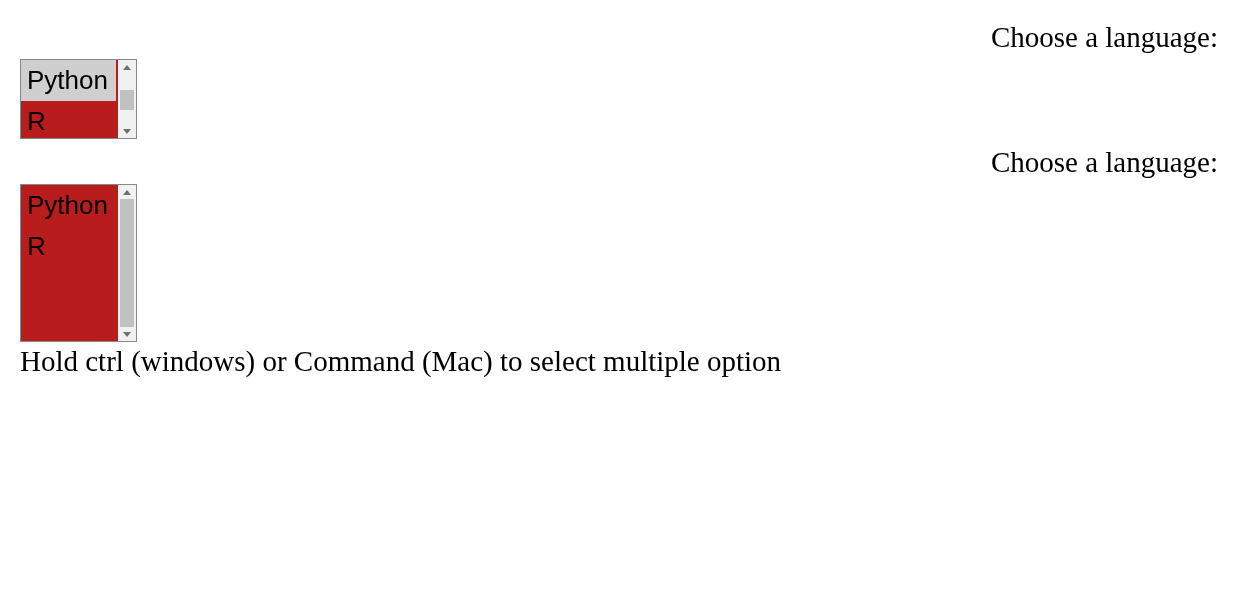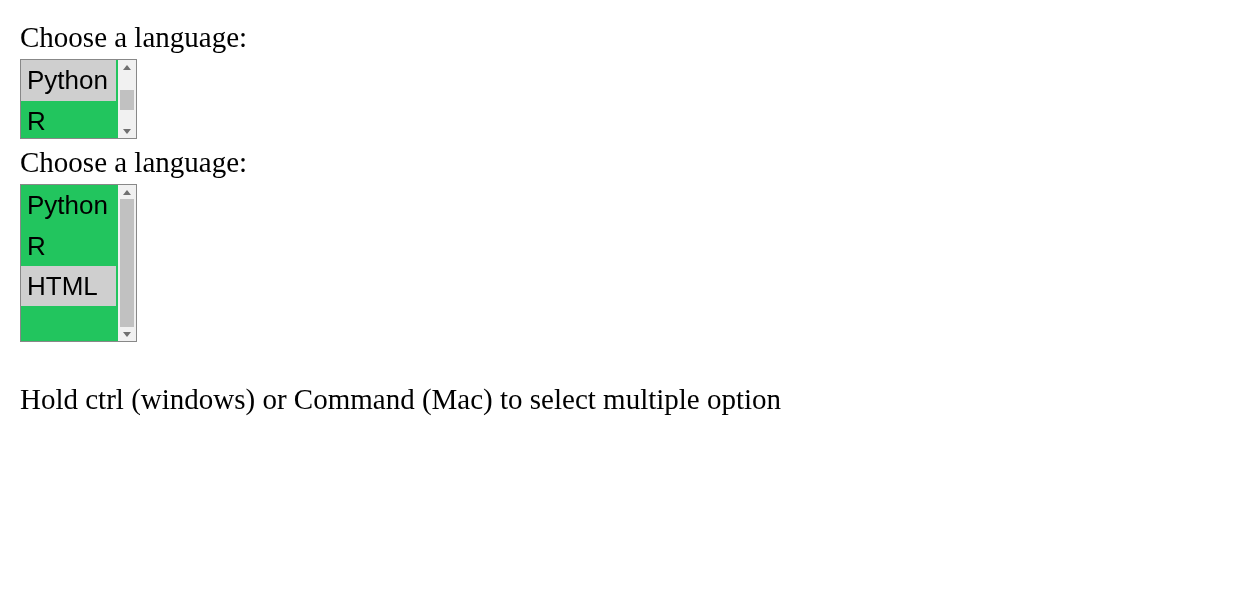--- a/index.html
+++ b/index.html
@@ -10,21 +10,21 @@
       font-size: 29px;
       line-height: 1.35;
       color: #000;
       background: #fff;
       width: 1238px;
     }
     .listbox-wrap {
       display: inline-block;
       position: relative;
       border: 1px solid #888;
-      background: #22c55e;
+      background: #b91c1c;
       font-family: Arial, Helvetica, sans-serif;
       font-size: 26px;
       line-height: 1.4;
       margin-top: 2px;
     }
     .listbox {
       display: inline-block;
       vertical-align: top;
     }
     .option {
@@ -63,23 +63,22 @@
     .sb-arrow.down { border-top: 5px solid #707070; }
     .sb-thumb {
       position: absolute;
       left: 2px; right: 2px;
       background: #c1c1c1;
     }
     .lb-inner {
       padding-right: 20px;
     }
     .hint {
-      margin-top: 38px;
     }
-    .block { display: block; }
+    .block { display: block; text-align: right; }
   </style>
 </head>
 <body>
 
 
 
 <span class="block">Choose a language:</span>
 
 <div class="listbox-wrap" style="height:80px;">
   <div class="lb-inner listbox" id="lb1"><div class="option selected">Python</div><div class="option">R</div></div>
@@ -90,21 +89,21 @@
     <div class="sb-thumb" style="top:30px; height:20px;"></div>
     <div class="sb-btn bot">
         <span class="sb-arrow down"></span>
       </div>
   </div>
 </div>
 
 <span class="block" style="margin-top:4px;">Choose a language:</span>
 
 <div class="listbox-wrap" style="height:158px;">
-  <div class="lb-inner listbox" id="lb2"><div class="option">Python</div><div class="option">R</div><div class="option selected">HTML</div></div>
+  <div class="lb-inner listbox" id="lb2"><div class="option">Python</div><div class="option">R</div></div>
   <div class="scrollbar">
     <div class="sb-btn top">
         <span class="sb-arrow up"></span>
       </div>
     <div class="sb-thumb" style="top:14px; bottom:14px;"></div>
     <div class="sb-btn bot">
         <span class="sb-arrow down"></span>
       </div>
   </div>
 </div>

